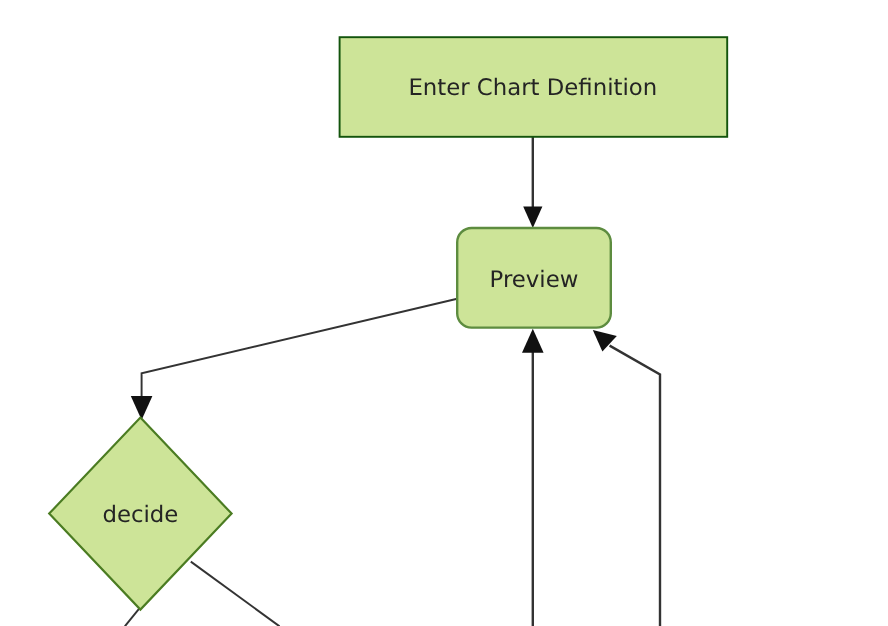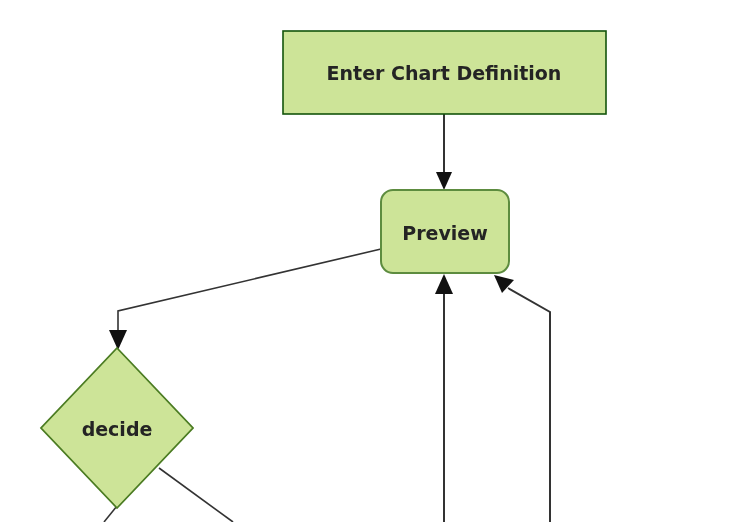--- a/index.html
+++ b/index.html
@@ -10,21 +10,20 @@
   }
   body {
     font-family: "DejaVu Sans", "Liberation Sans", sans-serif;
   }
   #canvas {
     position: relative;
     width: 740px;
     height: 522px;
     background: #ffffff;
     overflow: hidden;
-    font-weight: bold;
   }
   #flow-svg {
     position: absolute;
     top: 0;
     left: 0;
     width: 740px;
     height: 522px;
     display: block;
   }
   .node-shape {

